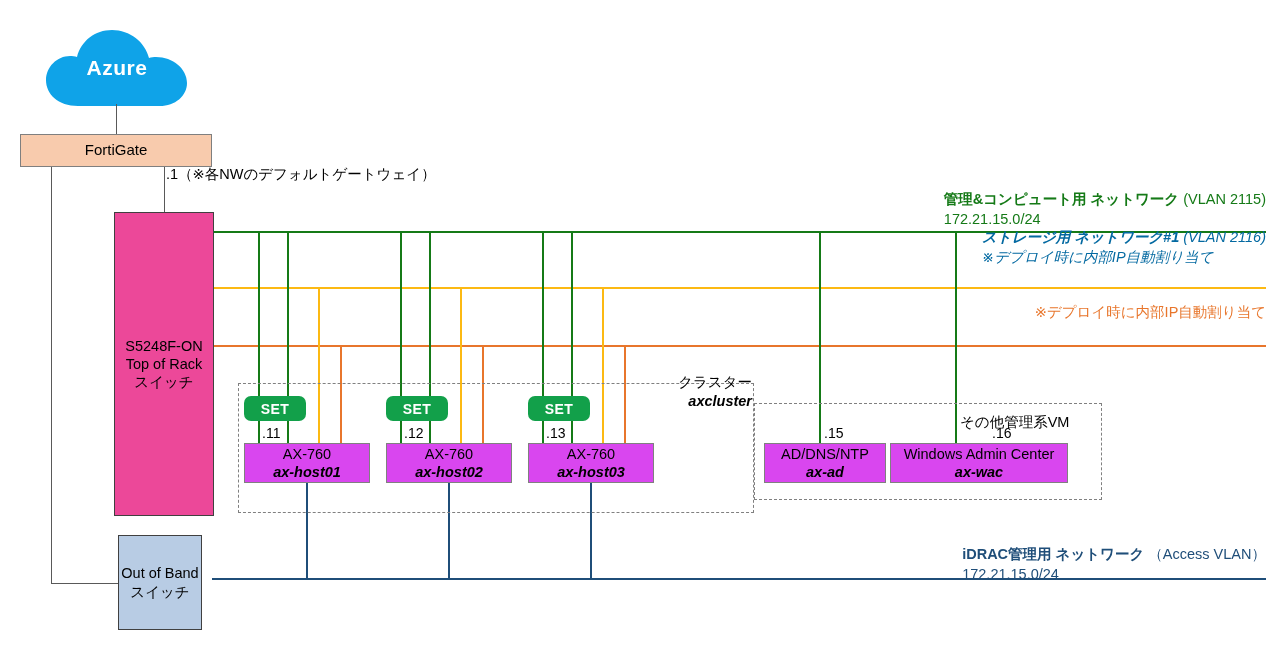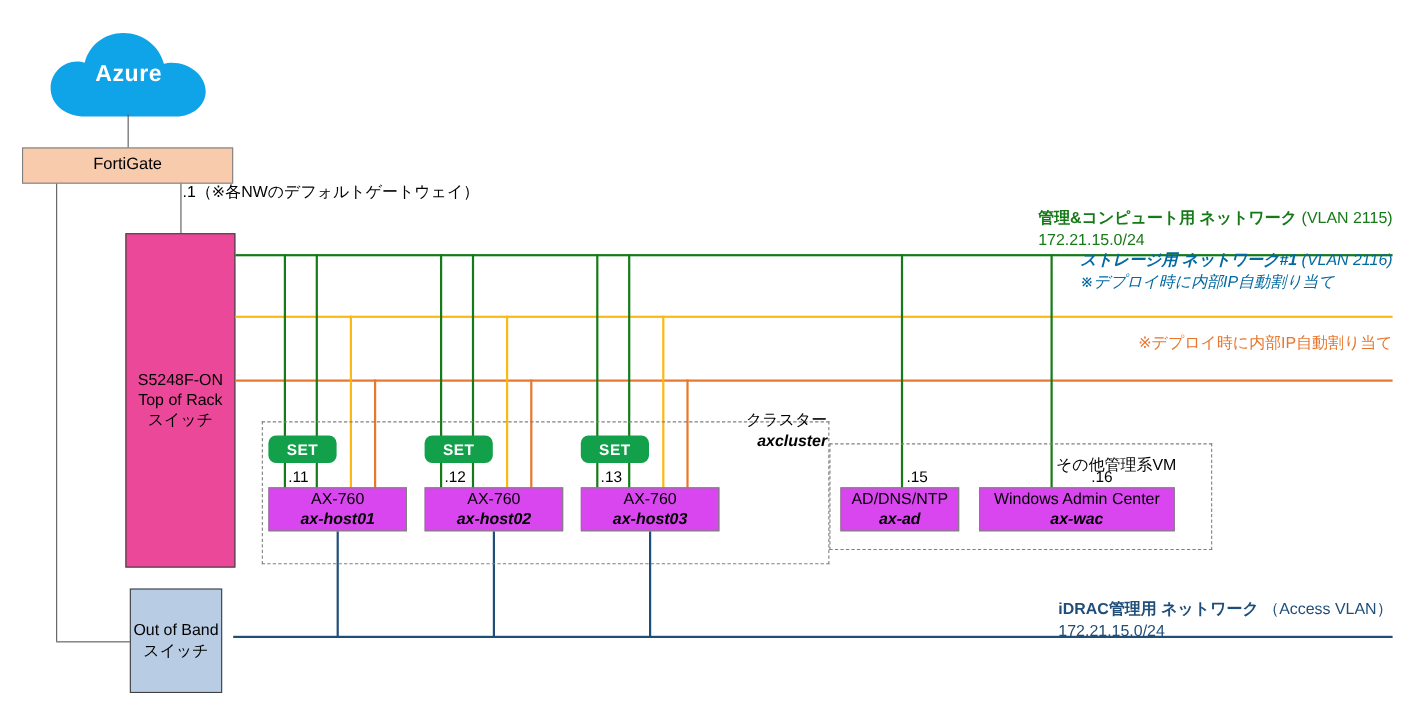--- a/index.html
+++ b/index.html
@@ -48,21 +48,21 @@
   .node{
     background:#d946ef;border:1px solid #808080;
     font-size:14.5px;color:#000;
   }
   .node .model{font-weight:normal;}
   .node .hostname{font-weight:bold;font-style:italic;}
 
   .node-h1{left:244px;top:443px;width:126px;height:40px;}
   .node-h2{left:386px;top:443px;width:126px;height:40px;}
   .node-h3{left:528px;top:443px;width:126px;height:40px;}
-  .node-ad{left:764px;top:443px;width:108px;height:40px;}
+  .node-ad{left:764px;top:443px;width:122px;height:40px;}
   .node-wac{left:890px;top:443px;width:178px;height:40px;}
 
   
   .set-badge{
     box-sizing:border-box;
     display:flex;align-items:center;justify-content:center;
     background:#12a04a;border-radius:7px;
     color:#ffffff;font-size:14px;font-weight:bold;letter-spacing:.5px;
     width:62px;height:25px;z-index:4;
   }

